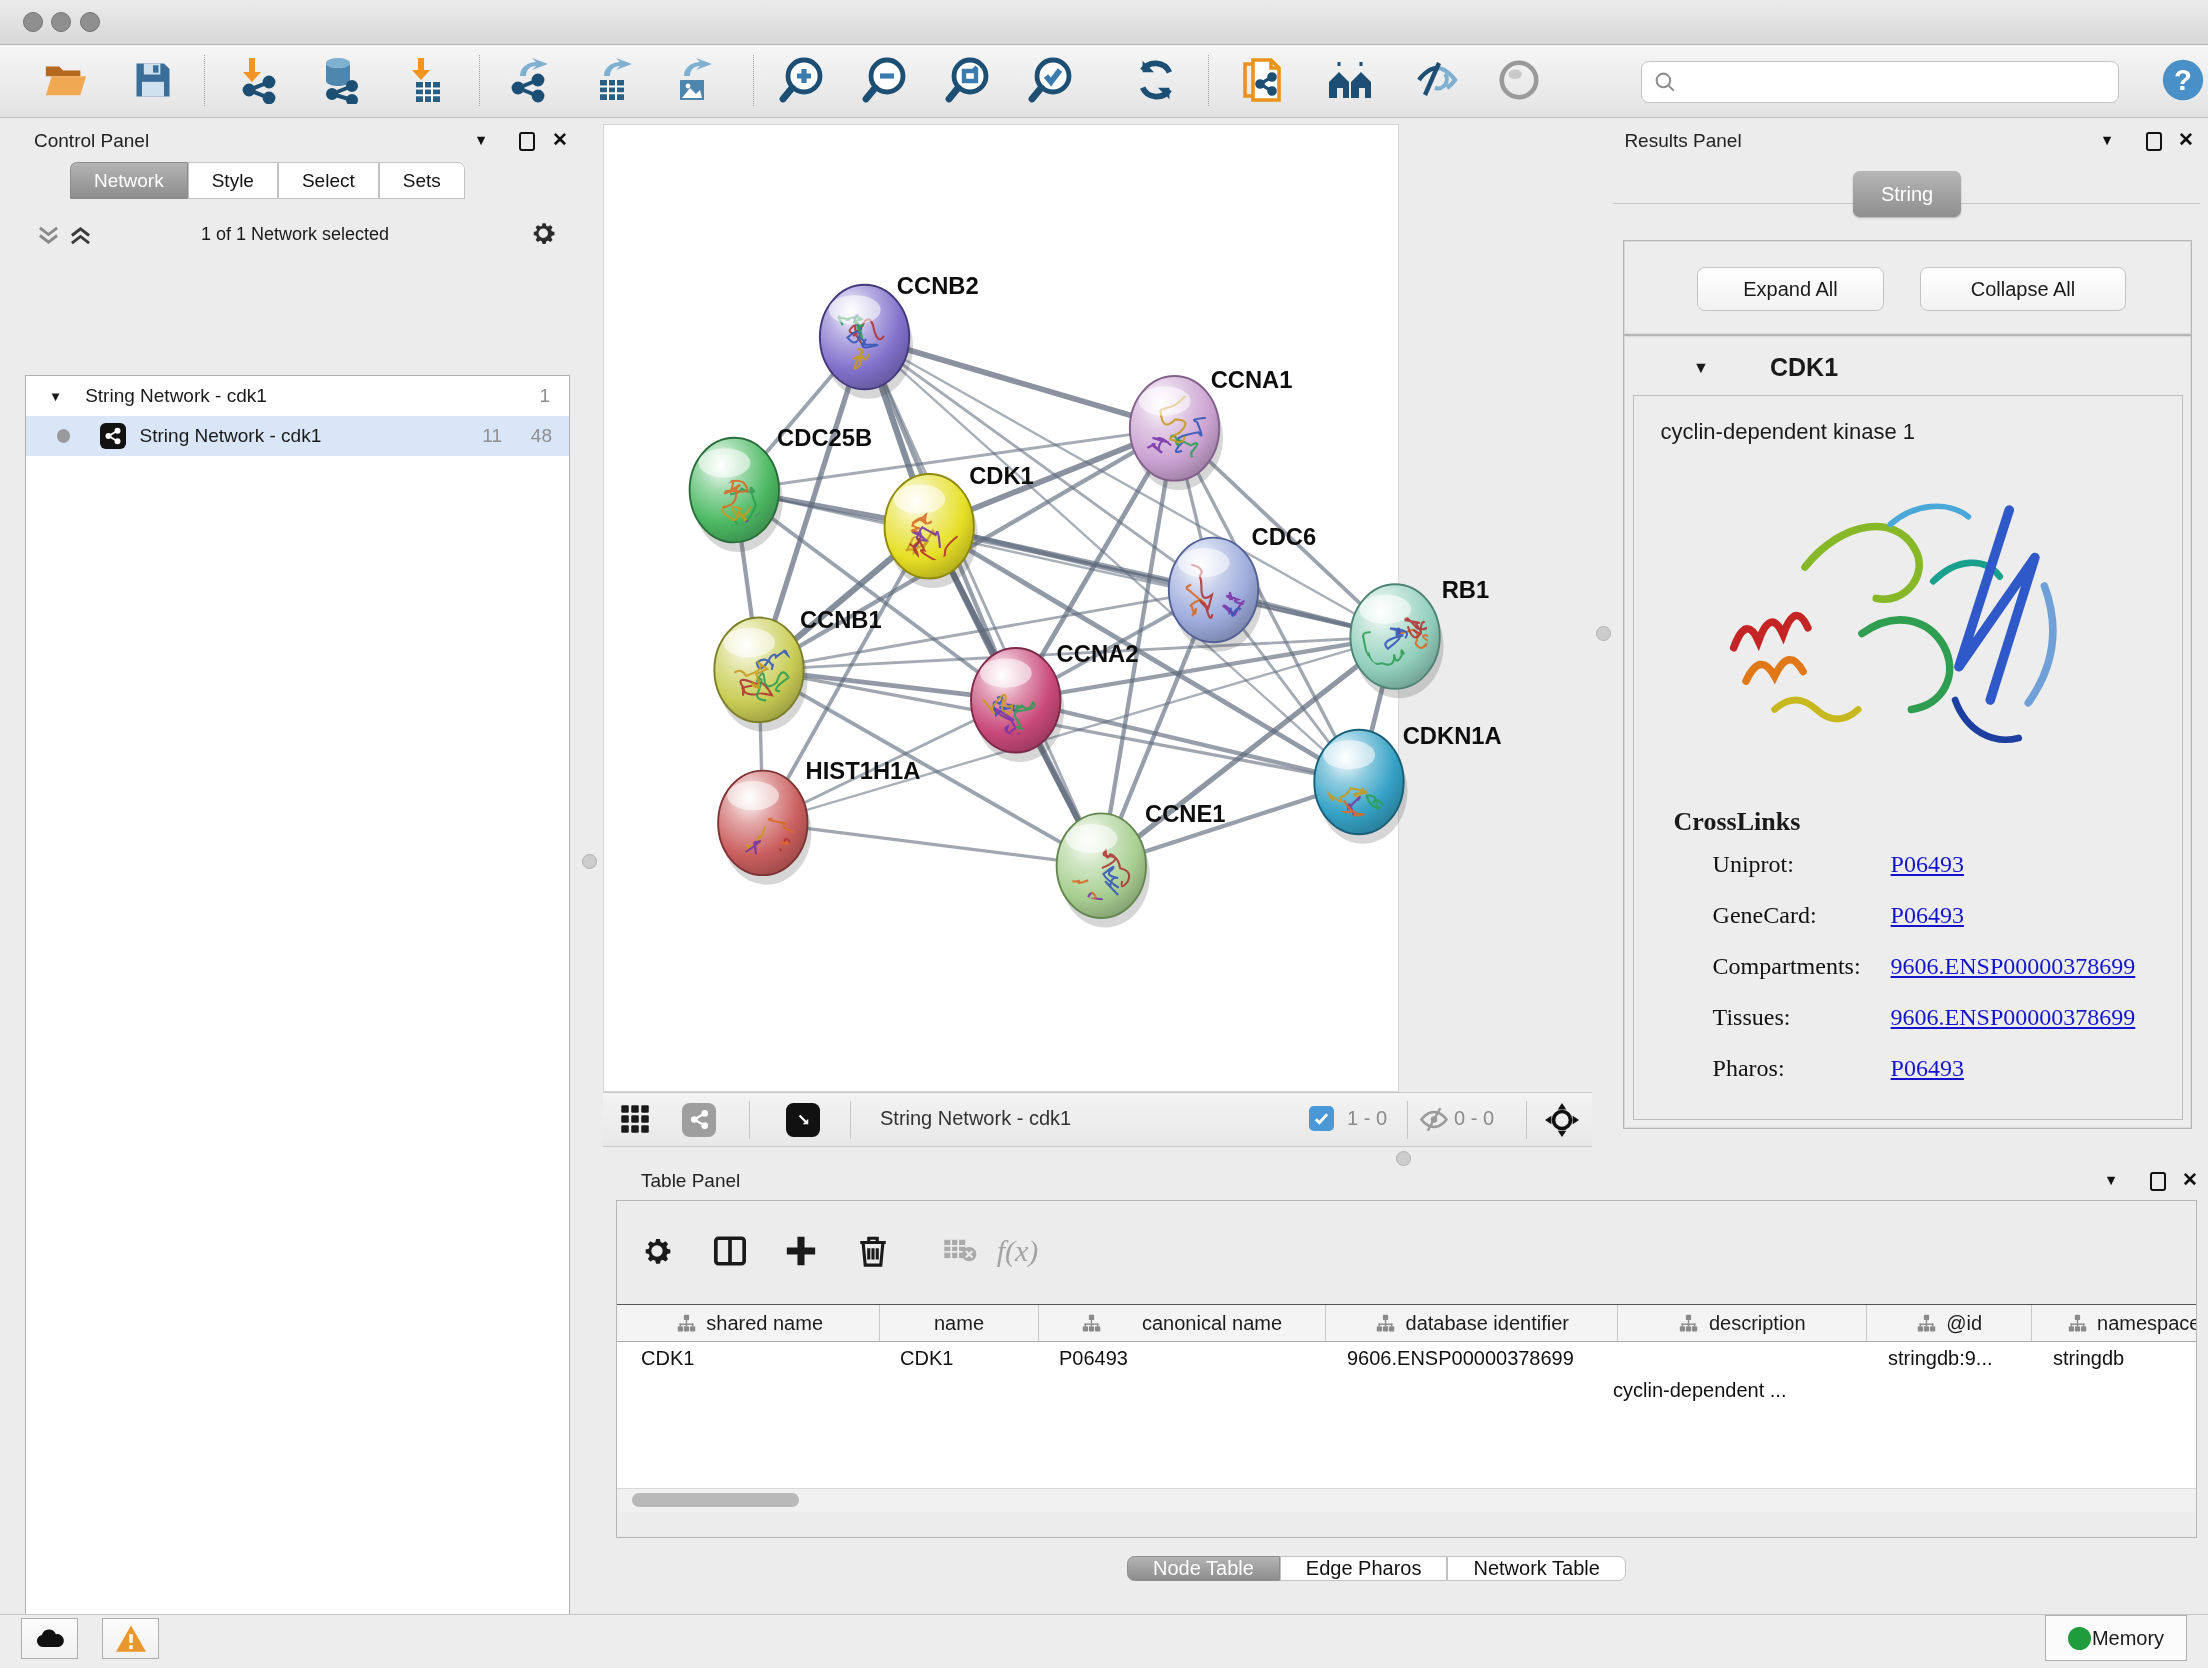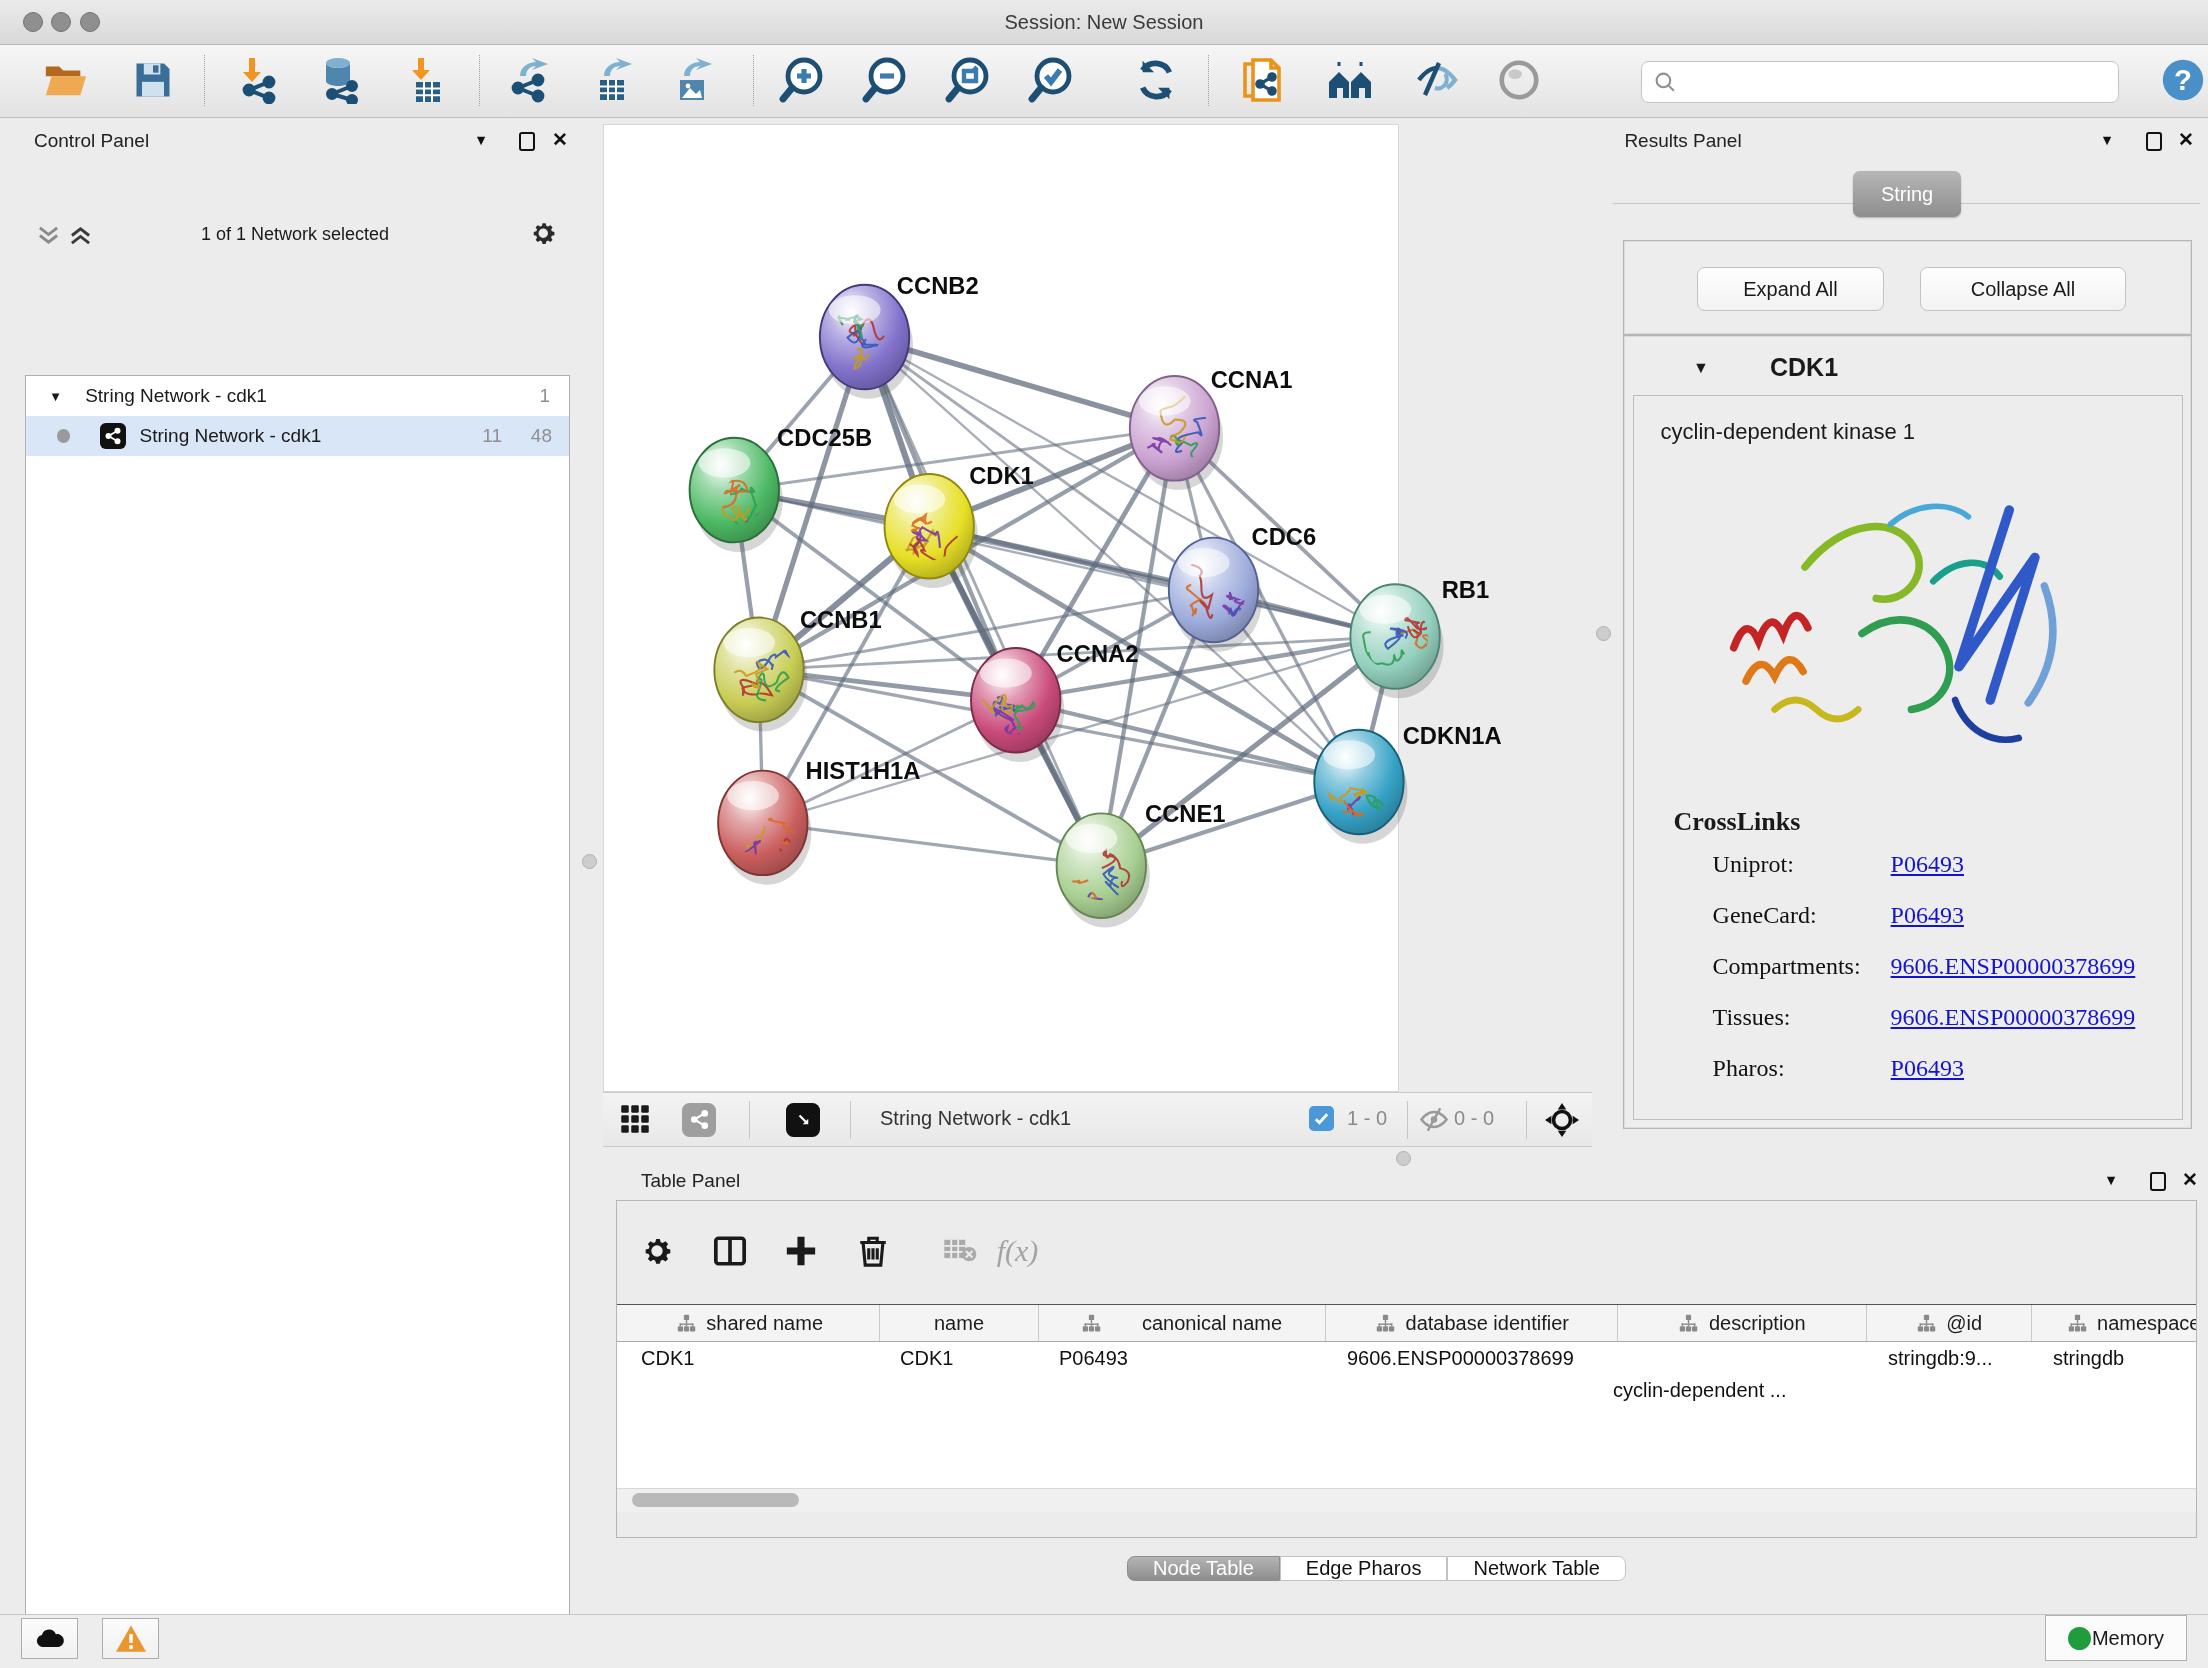--- a/index.html
+++ b/index.html
@@ -78,21 +78,20 @@
           display:flex;align-items:center;justify-content:center;gap:1px;font-size:20px;}
   #memory-dot{width:23px;height:23px;border-radius:50%;}
 </style>
 </head>
 <body>
 
 <div id="titlebar" class="abs">
   <div class="traffic abs" style="left:23px"></div>
   <div class="traffic abs" style="left:51px"></div>
   <div class="traffic abs" style="left:80px"></div>
-  <div id="title-text" class="abs">Session: New Session</div>
 </div>
 
 <div id="toolbar" class="abs">
   <div class="tbtn" style="left:37px">
       <svg width="46" height="46" viewBox="0 0 24 24">
         <path fill="#b5691f" d="M2 5h7l2 2h9v3H2z"></path>
         <path fill="#f0a953" d="M2 20l3-10h18l-3 10z"></path>
       </svg>
     </div>
   <div class="tbtn" style="left:125px">
@@ -247,20 +246,21 @@
         <text x="12" y="17.5" text-anchor="middle" font-size="16" font-weight="bold" fill="#fff" font-family="Liberation Sans, sans-serif">?</text>
       </svg>
     </div>
 </div>
 
 <div class="abs" style="left:0;top:124px;width:587px;height:1451px">
   <span class="panel-title abs" style="left:34px;top:5.7px">Control Panel</span>
   <span class="ph-tri abs" style="left:474px;top:7.6px">▼</span>
   <div class="ph-sq abs" style="left:519px;top:7.6px"></div>
   <span class="ph-x abs" style="left:552px;top:3.8px">✕</span>
+  <div id="cp-tabs" class="abs" style="left:70px;top:38px"><span class="tab selected">Network</span><span class="tab">Style</span><span class="tab">Select</span><span class="tab">Sets</span></div>
   <svg class="abs" style="left:36px;top:101px" width="25" height="21" viewBox="0 0 26 22">
       <g fill="none" stroke="#8a8a8a" stroke-width="3">
         <path d="M4 3l9 7 9-7M4 11l9 7 9-7"></path>
       </g>
     </svg>
   <svg class="abs" style="left:68px;top:101px" width="25" height="21" viewBox="0 0 26 22">
       <g fill="none" stroke="#3a3a3a" stroke-width="3">
         <path d="M4 19l9-7 9 7M4 11l9-7 9 7"></path>
       </g>
     </svg>

